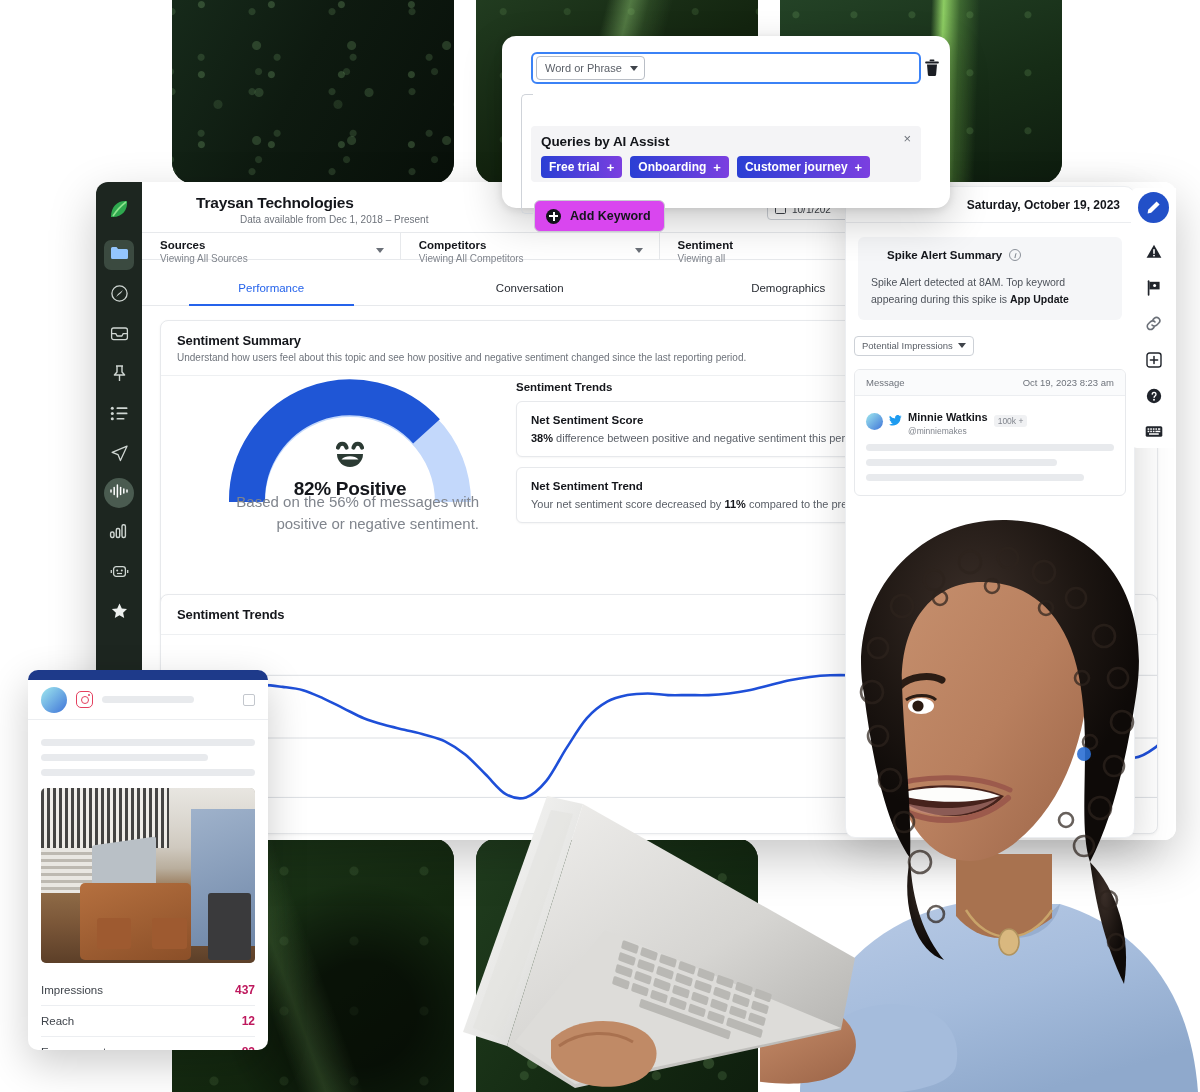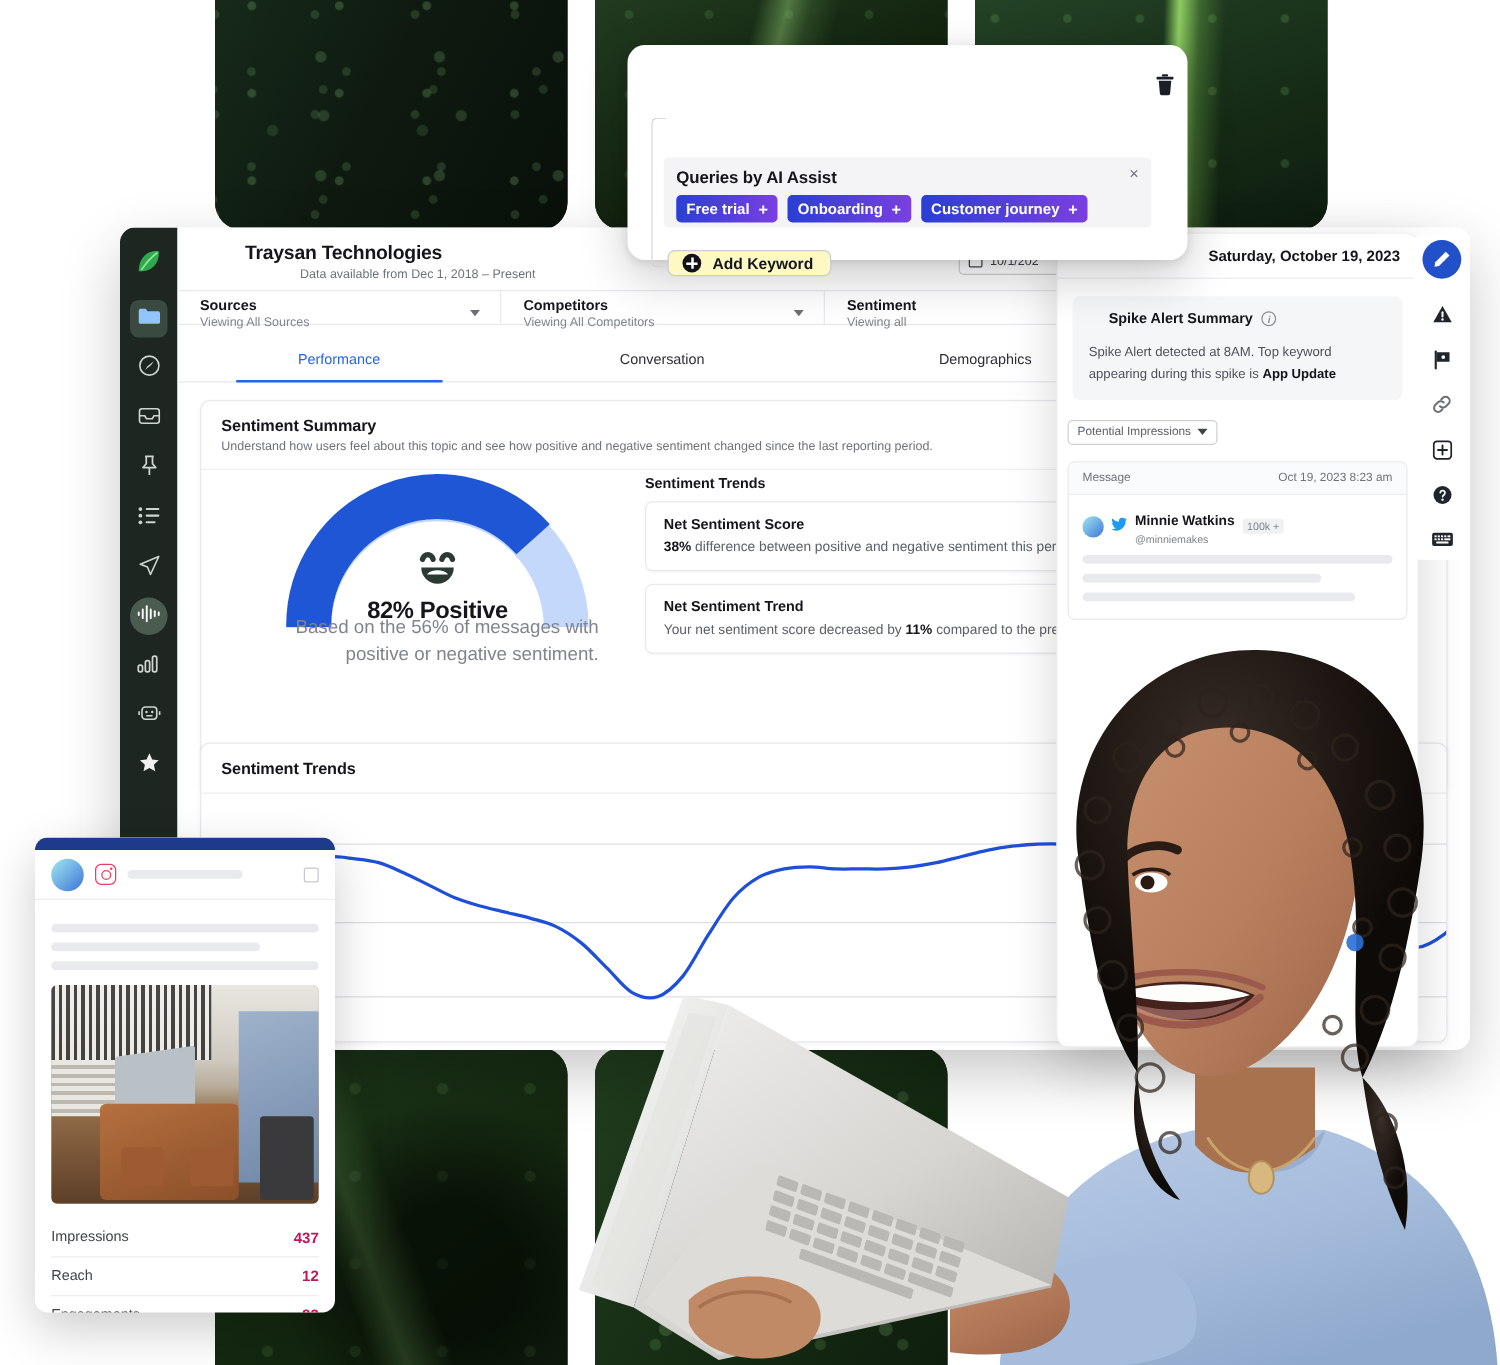--- a/index.html
+++ b/index.html
@@ -88,22 +88,22 @@
   .kw-ai-x { position:absolute; right:10px; top:6px; font-size:13px; color:#6e737b; line-height:1; }
   .kw-chips { display:flex; gap:8px; margin-top:7px; }
   .chip {
     height:22px; border-radius:4px; padding:0 8px; display:flex; align-items:center; gap:7px;
     font-size:12px; font-weight:bold; color:#fff; white-space:nowrap;
     background: linear-gradient(90deg, #2a3fd4 0%, #7b3fe0 100%);
   }
   .chip .pl { font-size:13px; font-weight:bold; }
 
   .kw-add {
-    position:absolute; left:32px; top:164px; width:131px; height:21px;
-    border:1px solid #c9ccd2; border-radius:6px; background:#fef9c3;
+    position:absolute; left:32px; top:164px; width:131px; height:32px;
+    border:1px solid #c9ccd2; border-radius:6px; background:#d946ef;
     display:flex; align-items:center; gap:9px; padding-left:11px;
     font-size:12.5px; font-weight:bold; color:#14161b;
   }
   .plusdot { width:15px; height:15px; border-radius:50%; background:#111318; position:relative; flex:none; }
   .plusdot:before,.plusdot:after{content:"";position:absolute;background:#fff;}
   .plusdot:before{left:3px;top:6.6px;width:9px;height:2px;}
   .plusdot:after{top:3px;left:6.6px;height:9px;width:2px;}
   .kw-bracket { position:absolute; left:19px; top:58px; width:12px; height:120px; border-left:1px solid #cfd3d9; border-top:1px solid #cfd3d9; border-bottom:1px solid #cfd3d9; border-radius:5px 0 0 5px; }
 
   
@@ -581,20 +581,29 @@
             <rect x="7.8" y="5.7" width="1.7" height="1.5"></rect>
             <rect x="10.4" y="5.7" width="4.9" height="1.5"></rect>
             <rect x="4" y="8.2" width="9.8" height="1.6" rx=".4"></rect>
           </g>
         </svg>
   </div>
 </div>
 
 <div class="card" id="kw-pop">
   <div class="kw-bracket"></div>
+  <div class="kw-inputrow">
+    <div class="kw-input">
+      <div class="kw-select">
+        <span>Word or Phrase</span>
+        <span class="chev"></span>
+      </div>
+      <input style="flex: 1 1 0%; border: none; outline: none; height: 26px; font-size: 12px; font-family: &quot;Liberation Sans&quot;, sans-serif; padding-left: 6px; background: transparent;" value="">
+    </div>
+  </div>
   <span class="trash">
     <svg width="20" height="20" viewBox="0 0 20 20">
           <g fill="#1b1e24">
             <rect x="3.2" y="3.4" width="13.6" height="2.1" rx=".8"></rect>
             <rect x="7.6" y="1.4" width="4.8" height="1.8" rx=".7"></rect>
             <path d="M5 6.6h10l-.9 10.2a1.4 1.4 0 01-1.4 1.3H7.3a1.4 1.4 0 01-1.4-1.3z"></path>
           </g>
         </svg>
   </span>
 

